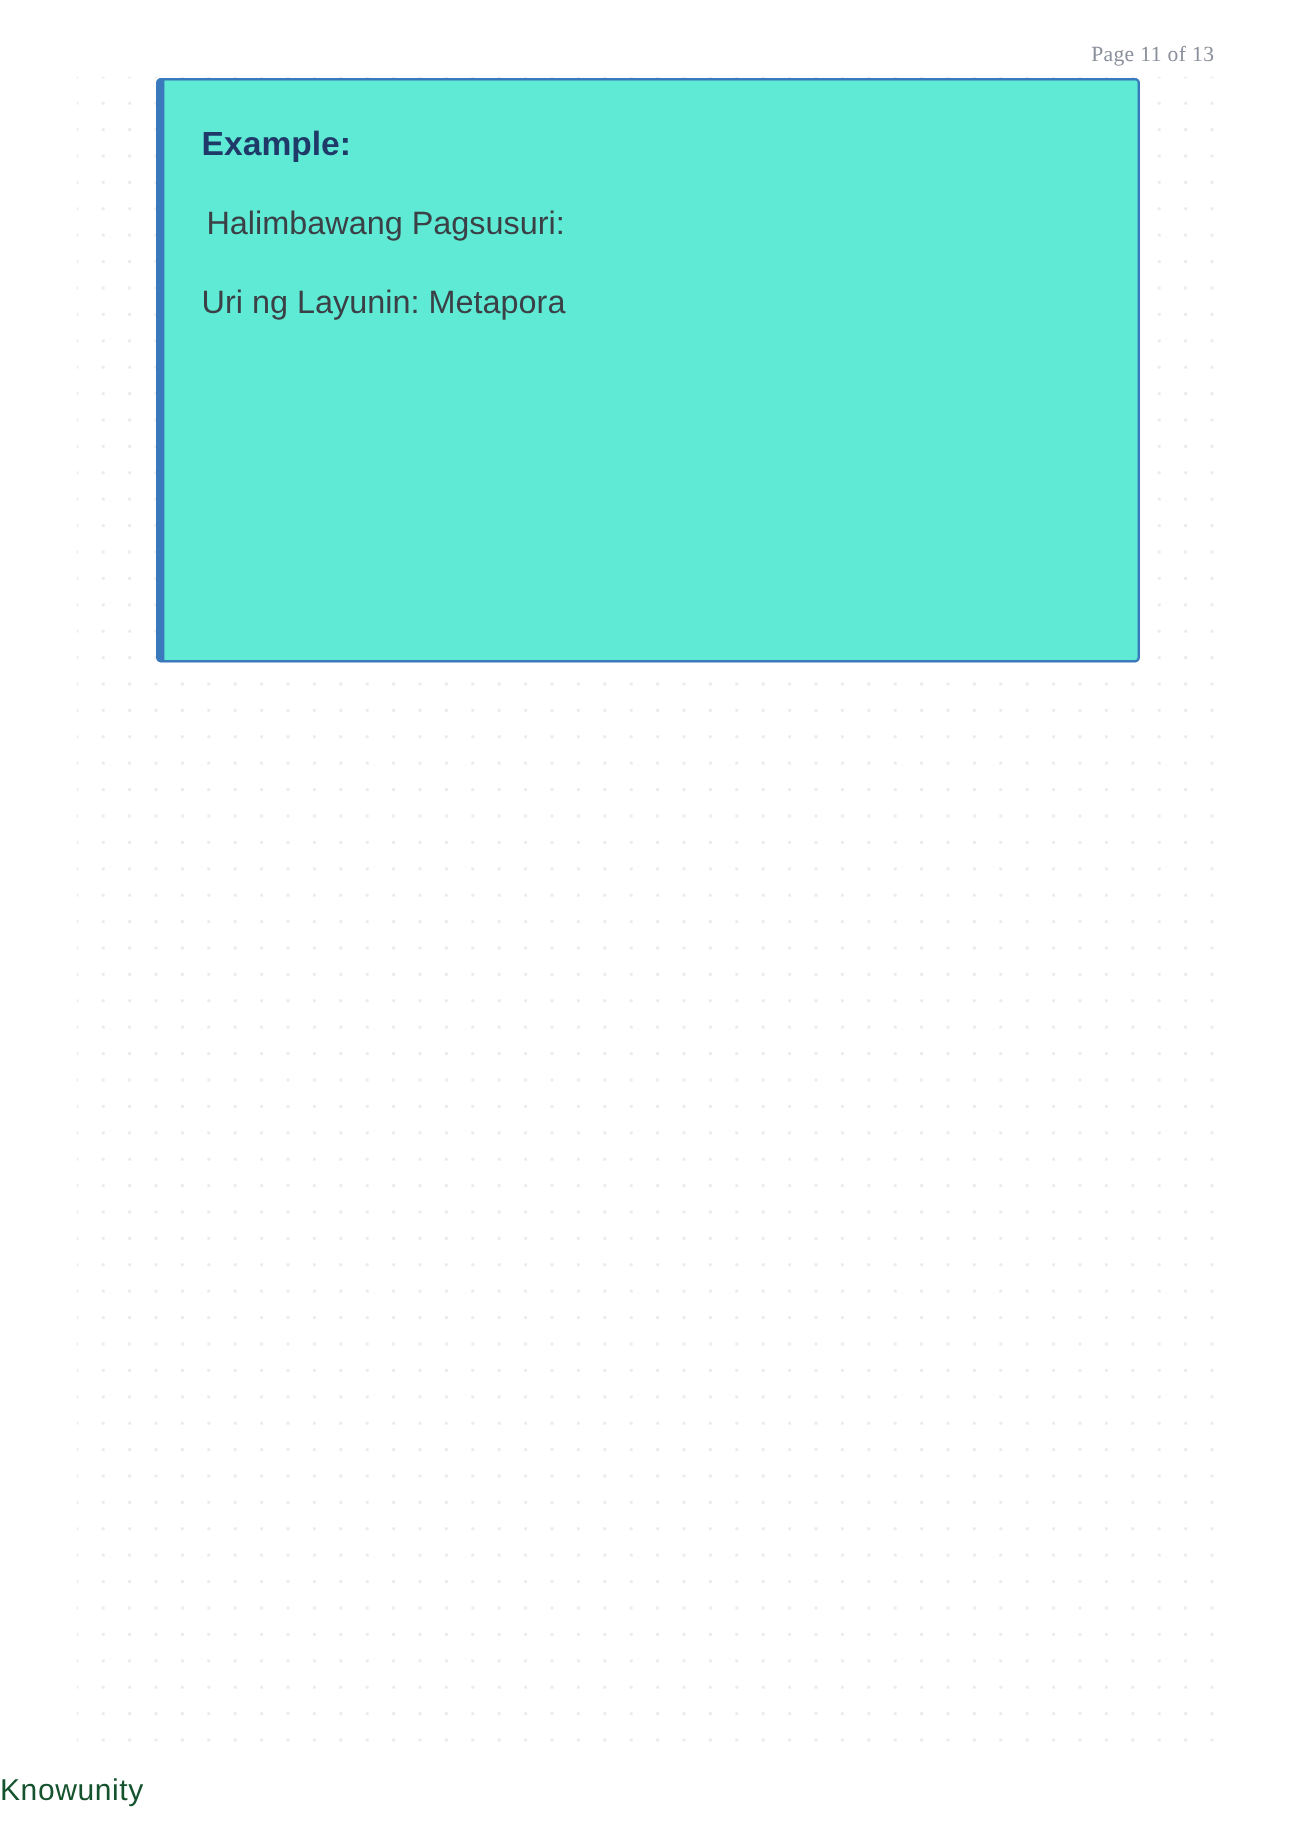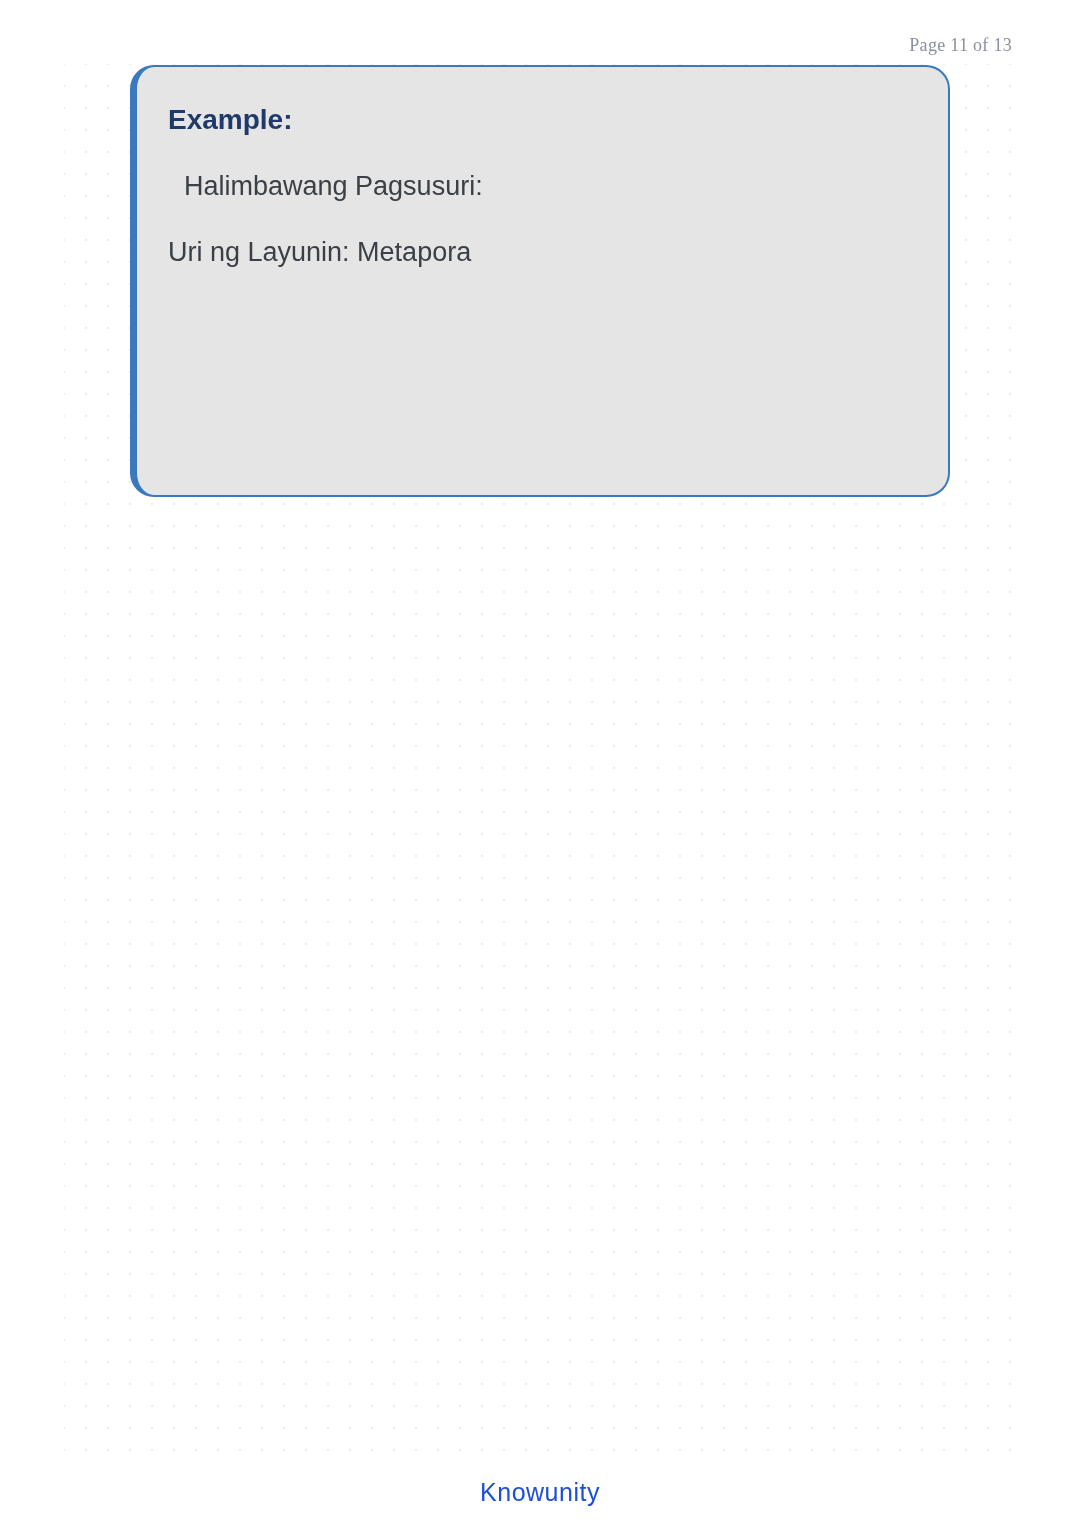--- a/index.html
+++ b/index.html
@@ -38,57 +38,57 @@
     color: #8a909b;
     letter-spacing: 0.3px;
   }
 
   
   .example-card {
     position: absolute;
     left: 130px;
     top: 65px;
     width: 820px;
-    height: 432px;
+    height: 487px;
     box-sizing: border-box;
-    background: #e5e5e5;
+    background: #5eead4;
     border: 2px solid #3a7abc;
     border-left: 7px solid #3a7abc;
-    border-radius: 24px;
+    border-radius: 4px;
     padding: 34px 38px 0 31px;
   }
   .example-card .card-title {
     font-size: 28px;
     font-weight: bold;
     color: #1f3a68;
     line-height: 38px;
     margin: 0 0 27px 0;
   }
   .example-card p {
     font-size: 27px;
     color: #3b4046;
     line-height: 41px;
-    margin: 0 0 25px 16px;
+    margin: 0 0 25px 4px;
   }
   .example-card .analysis-block {
     font-size: 27px;
     color: #3b4046;
     line-height: 41px;
     max-width: 748px;
   }
 
   
   .footer-brand {
     position: absolute;
     left: 0;
     width: 100%;
     top: 1478px;
-    text-align: center;
+    text-align: left;
     font-size: 25px;
-    color: #1d4ed8;
+    color: #14532d;
     letter-spacing: 0.5px;
   }
 </style>
 </head>
 <body>
 
 <div class="dot-grid"></div>
 
 <div class="page-indicator">Page 11 of 13</div>
 

